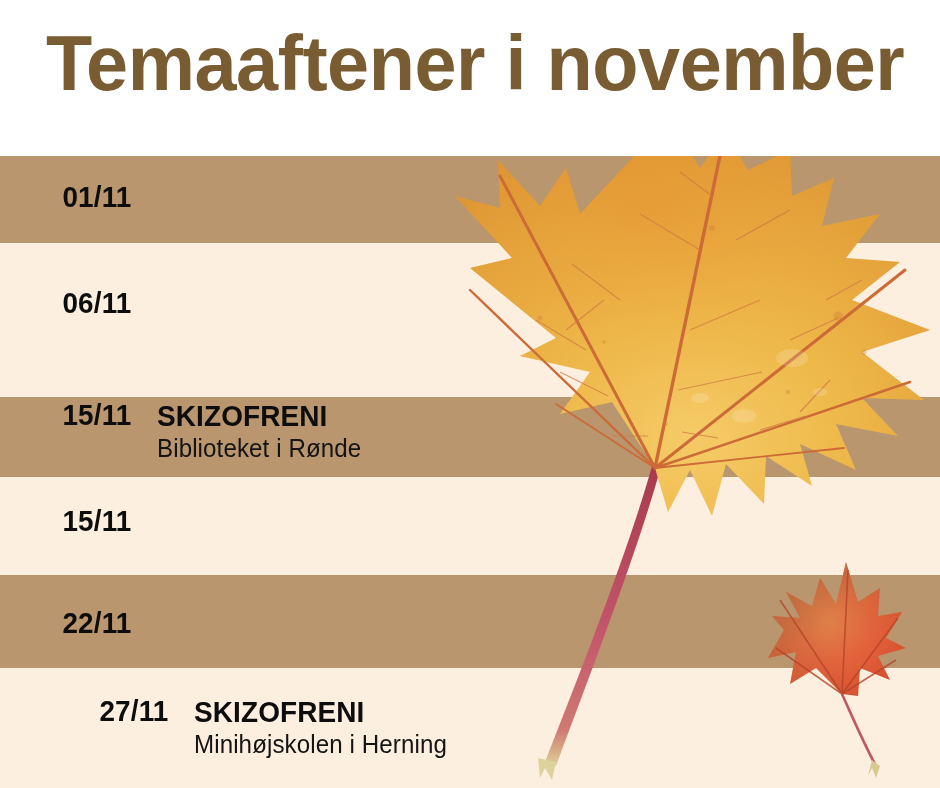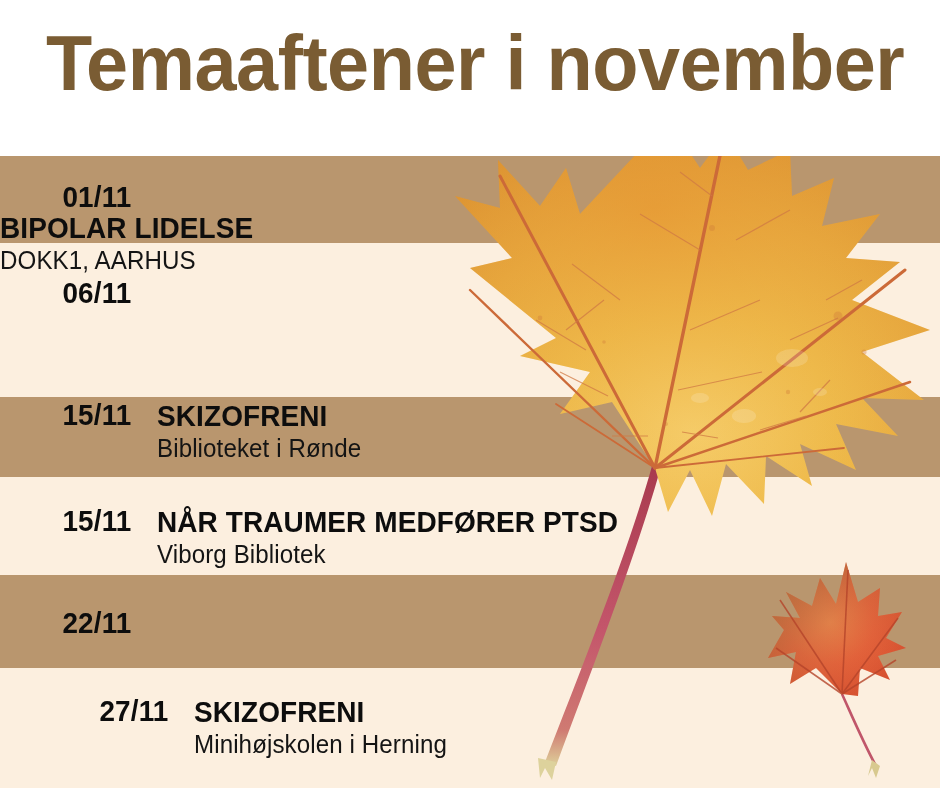--- a/index.html
+++ b/index.html
@@ -240,41 +240,33 @@
     </svg>
   </div>
 
   <div id="header">
     <div id="poster-title" style="color: rgb(122, 92, 51);">Temaaftener i november</div>
   </div>
 
   <div id="rows">
       <div class="row" style="top: 182px; flex-direction: column;">
         <div class="row-date">01/11</div>
-        <div class="row-body">
-          <div class="row-title">BIPOLAR LIDELSE</div>
-          <div class="row-venue">DOKK1, AARHUS</div>
-        </div>
-      </div>
-      <div class="row" style="top: 278px;">
+      </div>
+      <div class="row" style="top: 288px;">
         <div class="row-date">06/11</div>
       </div>
       <div class="row" style="top: 400px;">
         <div class="row-date">15/11</div>
         <div class="row-body">
           <div class="row-title">SKIZOFRENI</div>
           <div class="row-venue">Biblioteket i Rønde</div>
         </div>
       </div>
       <div class="row" style="top: 506px;">
         <div class="row-date">15/11</div>
-        <div class="row-body">
-          <div class="row-title">NÅR TRAUMER MEDFØRER PTSD</div>
-          <div class="row-venue">Viborg Bibliotek</div>
-        </div>
       </div>
       <div class="row" style="top: 608px;">
         <div class="row-date">22/11</div>
       </div>
       <div class="row" style="top: 696px; margin-left: 37px;">
         <div class="row-date">27/11</div>
         <div class="row-body">
           <div class="row-title">SKIZOFRENI</div>
           <div class="row-venue">Minihøjskolen i Herning</div>
         </div>

